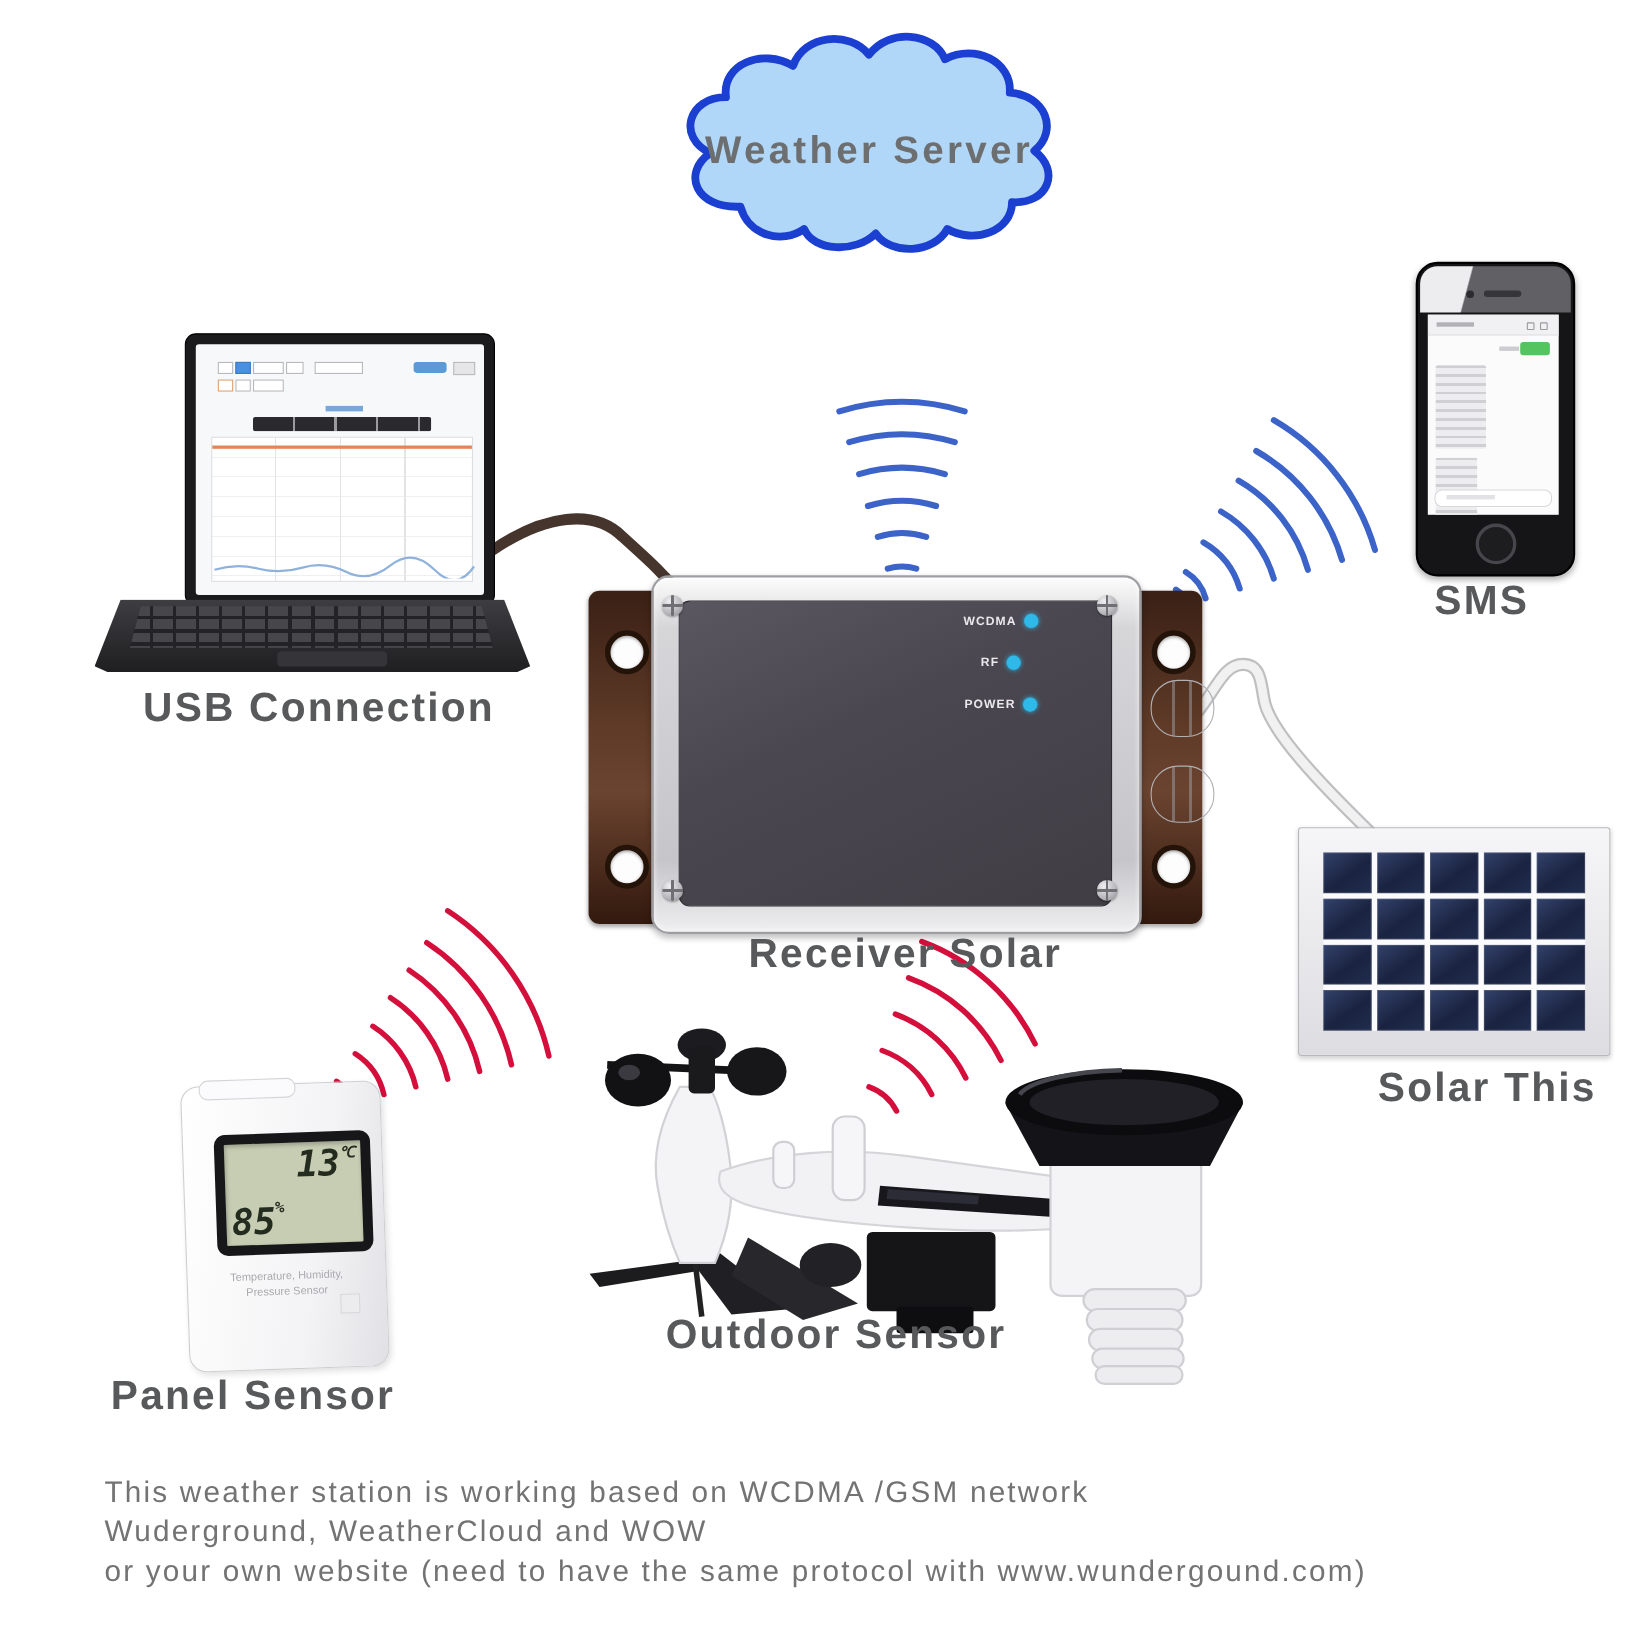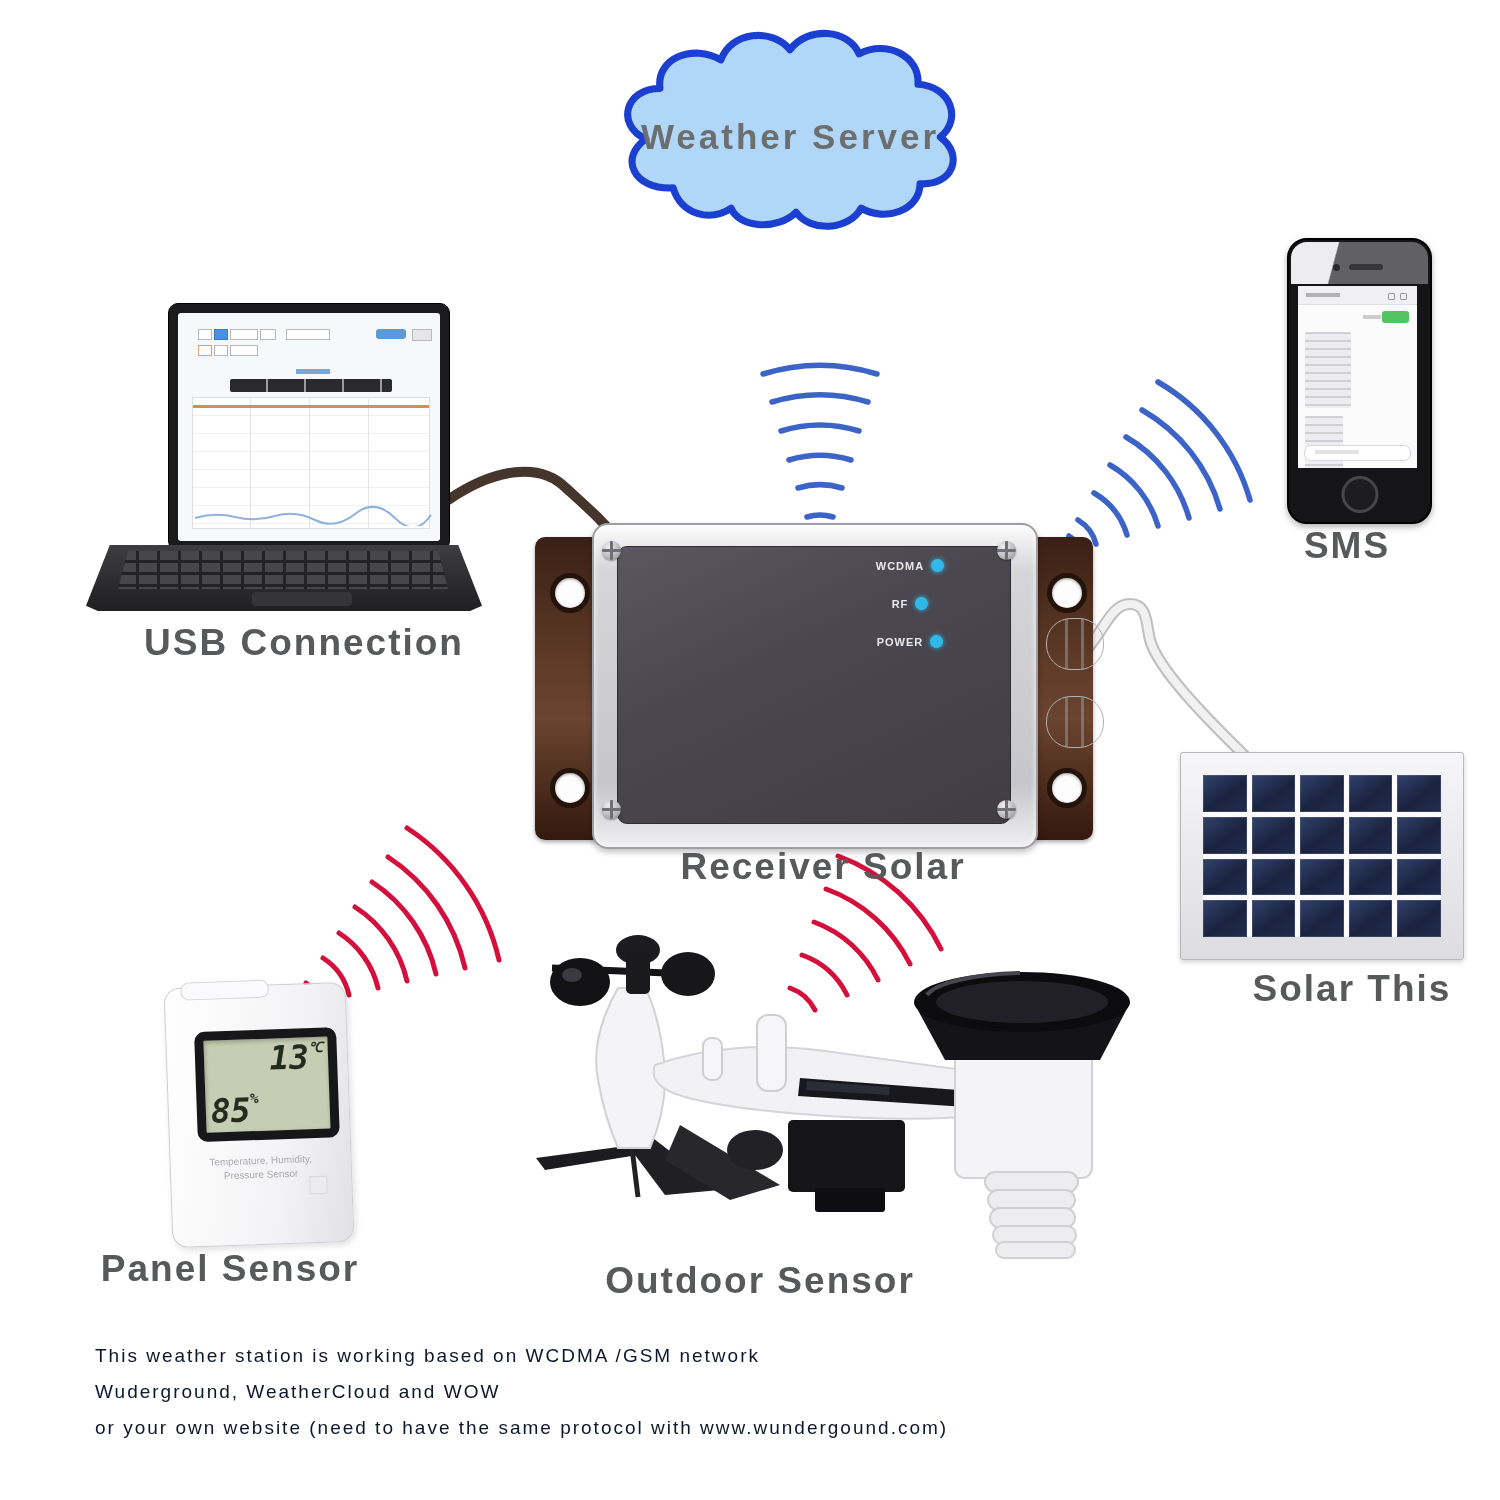--- a/index.html
+++ b/index.html
@@ -112,21 +112,21 @@
             font-style:italic;font-weight:bold;font-size:33px;color:#242c20;}
   .lcd-hum{position:absolute;left:5px;bottom:2px;font-family:"DejaVu Sans Mono",monospace;
            font-style:italic;font-weight:bold;font-size:33px;color:#242c20;}
   .lcd-unit{font-size:14px;vertical-align:top;}
   .indoor-caption{position:absolute;left:0;top:168px;width:100%;text-align:center;
                   font-size:10px;color:#ababaf;line-height:14px;}
   .indoor-slot{position:absolute;right:24px;bottom:48px;width:16px;height:16px;background:#ececef;
                border:1px solid #d8d8db;}
 
   
-  #footer{left:95px;top:1338px;width:1380px;font-size:19px;color:#0f172a;
+  #footer{left:95px;top:1338px;width:1380px;font-size:27px;color:#737373;
           line-height:36px;letter-spacing:2px;}
 </style>
 </head>
 <body>
 
 <div id="canvas">
 
   <svg class="abs" style="left:0;top:0" width="1500" height="1500" viewBox="0 0 1500 1500">
 
     <path d="M 448 500 C 495 468 540 462 566 488 C 588 508 602 520 620 542" fill="none" stroke="#46352c" stroke-width="10" stroke-linecap="round"></path>
@@ -205,21 +205,21 @@
             <path d="M 2 14 Q 22 8 42 13 T 82 12 T 122 16 T 162 10 T 202 14 T 238 11" fill="none" stroke="#8fb2dd" stroke-width="2"></path>
           </svg>
         </div>
       </div>
     </div>
     <div class="abs lap-base">
       <div class="lap-kbd"></div>
       <div class="lap-touchpad"></div>
     </div>
   </div>
-  <div class="dev-label" style="left:304px;top:622px">USB Connection</div>
+  <div class="dev-label" style="left:290px;top:622px">USB Connection</div>
 
   <div>
     <div class="abs flange" style="left:535px;top:537px;width:88px;height:303px"></div>
     <div class="abs flange" style="left:1005px;top:537px;width:88px;height:303px"></div>
     <div class="flange-hole" style="left:550px;top:573px"></div>
     <div class="flange-hole" style="left:550px;top:768px"></div>
     <div class="flange-hole" style="left:1047px;top:573px"></div>
     <div class="flange-hole" style="left:1047px;top:768px"></div>
     <div class="abs rx-frame"></div>
     <div class="abs rx-panel"></div>
@@ -340,21 +340,21 @@
     <path d="M 412 70 A 104 27 0 0 1 505 48" fill="none" stroke="#46464e" stroke-width="4"></path>
 
     <g fill="#ededf0" stroke="#d0d0d4" stroke-width="2">
       <rect x="470" y="247" width="93" height="20" rx="10"></rect>
       <rect x="473" y="265" width="87" height="20" rx="10"></rect>
       <rect x="475" y="283" width="85" height="20" rx="10"></rect>
       <rect x="478" y="301" width="83" height="18" rx="9"></rect>
       <rect x="481" y="317" width="79" height="16" rx="8"></rect>
     </g>
   </svg>
-  <div class="dev-label" style="left:760px;top:1260px">Outdoor Sensor</div>
+  <div class="dev-label" style="left:760px;top:1192px">Outdoor Sensor</div>
 
   <div class="abs" id="footer">
     <div>This weather station is working based on WCDMA /GSM network</div>
     <div>Wuderground, WeatherCloud and WOW</div>
     <div>or your own website (need to have the same protocol with www.wundergound.com)</div>
   </div>
 
 </div>
 
 </body></html>

